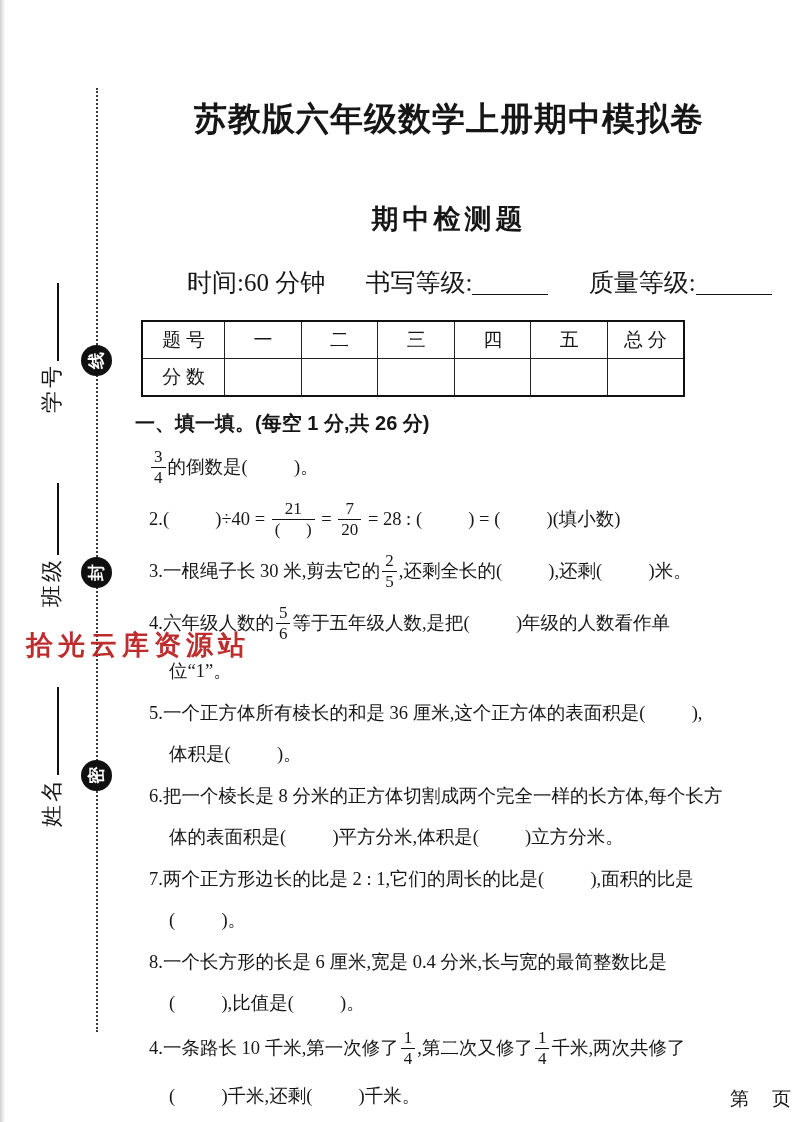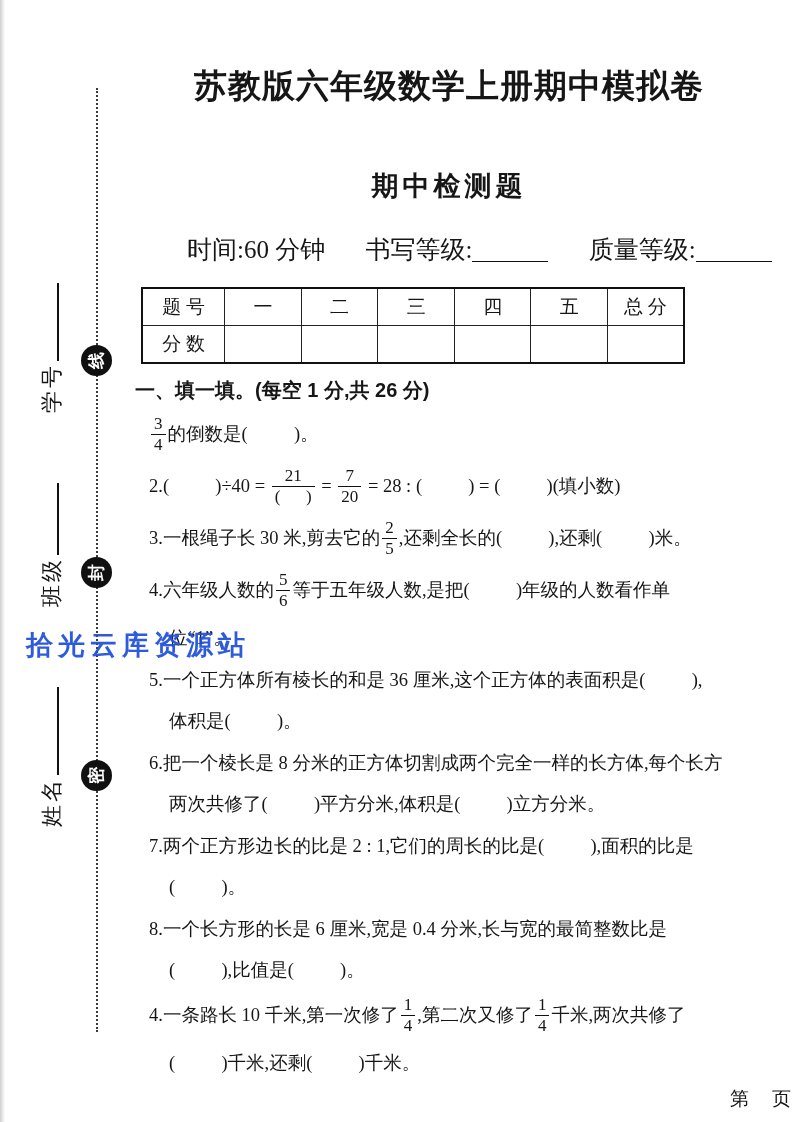--- a/index.html
+++ b/index.html
@@ -18,21 +18,21 @@
                background:#101010;color:#fff;display:flex;align-items:center;
                justify-content:center;z-index:2;}
   .seal-circle span{display:block;transform:rotate(-90deg);font-size:17px;font-weight:bold;
                     font-family:"Liberation Sans","DejaVu Sans",sans-serif;}
   
   .watermark{position:absolute;left:26px;top:627px;z-index:5;font-size:27px;font-weight:bold;
              letter-spacing:5px;font-family:"DejaVu Sans","Liberation Sans",sans-serif;
              opacity:.92;}
   
   .sheet{position:absolute;left:135px;top:0;width:628px;}
-  .title{margin:0;padding-top:64px;text-align:center;font-size:33px;font-weight:900;
+  .title{margin:0;padding-top:97px;text-align:center;font-size:33px;font-weight:900;
          letter-spacing:1px;font-family:"Liberation Sans","DejaVu Sans",sans-serif;
          white-space:nowrap;}
   .subtitle{margin:59px 0 0 0;text-align:center;font-size:27px;font-weight:bold;
             letter-spacing:4px;}
   .info-row{margin-top:29px;padding-left:52px;font-size:25px;white-space:nowrap;}
   .info-item{margin-left:34px;}
   .blank-line{display:inline-block;width:76px;border-bottom:1.5px solid #111;
               height:1em;vertical-align:-4px;}
   .score-table{margin-top:21px;margin-left:6px;width:544px;border-collapse:collapse;
                table-layout:fixed;font-size:19px;}
@@ -74,21 +74,21 @@
   <div class="seal-circle" style="top:345px">
     <span>线</span>
   </div>
   <div class="seal-circle" style="top:557px">
     <span>封</span>
   </div>
   <div class="seal-circle" style="top:760px">
     <span>密</span>
   </div>
 
-  <div class="watermark" id="wm" style="color: #1d4ed8;">拾光云库资源站</div>
+  <div class="watermark" id="wm" style="color: #b91c1c;">拾光云库资源站</div>
 
   <div class="sheet">
     <h1 class="title">苏教版六年级数学上册期中模拟卷</h1>
     <h2 class="subtitle">期中检测题</h2>
 
     <div class="info-row">
       <span class="pre">时间:60 分钟</span>
       <span class="info-item"><span>书写等级:</span><span class="blank-line"></span></span>
       <span class="info-item"><span>质量等级:</span><span class="blank-line"></span></span>
     </div>
@@ -145,21 +145,21 @@
       </div>
     </div>
 
     <div class="q">
       <div class="qline"><span class="pre">5.一个正方体所有棱长的和是 36 厘米,这个正方体的表面积是(          ),</span></div>
       <div class="qline cont"><span class="pre">体积是(          )。</span></div>
     </div>
 
     <div class="q">
       <div class="qline"><span class="pre">6.把一个棱长是 8 分米的正方体切割成两个完全一样的长方体,每个长方</span></div>
-      <div class="qline cont"><span class="pre">两次共修了(          )平方分米,体积是(          )立方分米。</span></div>
+      <div class="qline cont"><span class="pre">体的表面积是(          )平方分米,体积是(          )立方分米。</span></div>
     </div>
 
     <div class="q">
       <div class="qline"><span class="pre">7.两个正方形边长的比是 2 : 1,它们的周长的比是(          ),面积的比是</span></div>
       <div class="qline cont"><span class="pre">(          )。</span></div>
     </div>
 
     <div class="q">
       <div class="qline"><span class="pre">8.一个长方形的长是 6 厘米,宽是 0.4 分米,长与宽的最简整数比是</span></div>
       <div class="qline cont"><span class="pre">(          ),比值是(          )。</span></div>

